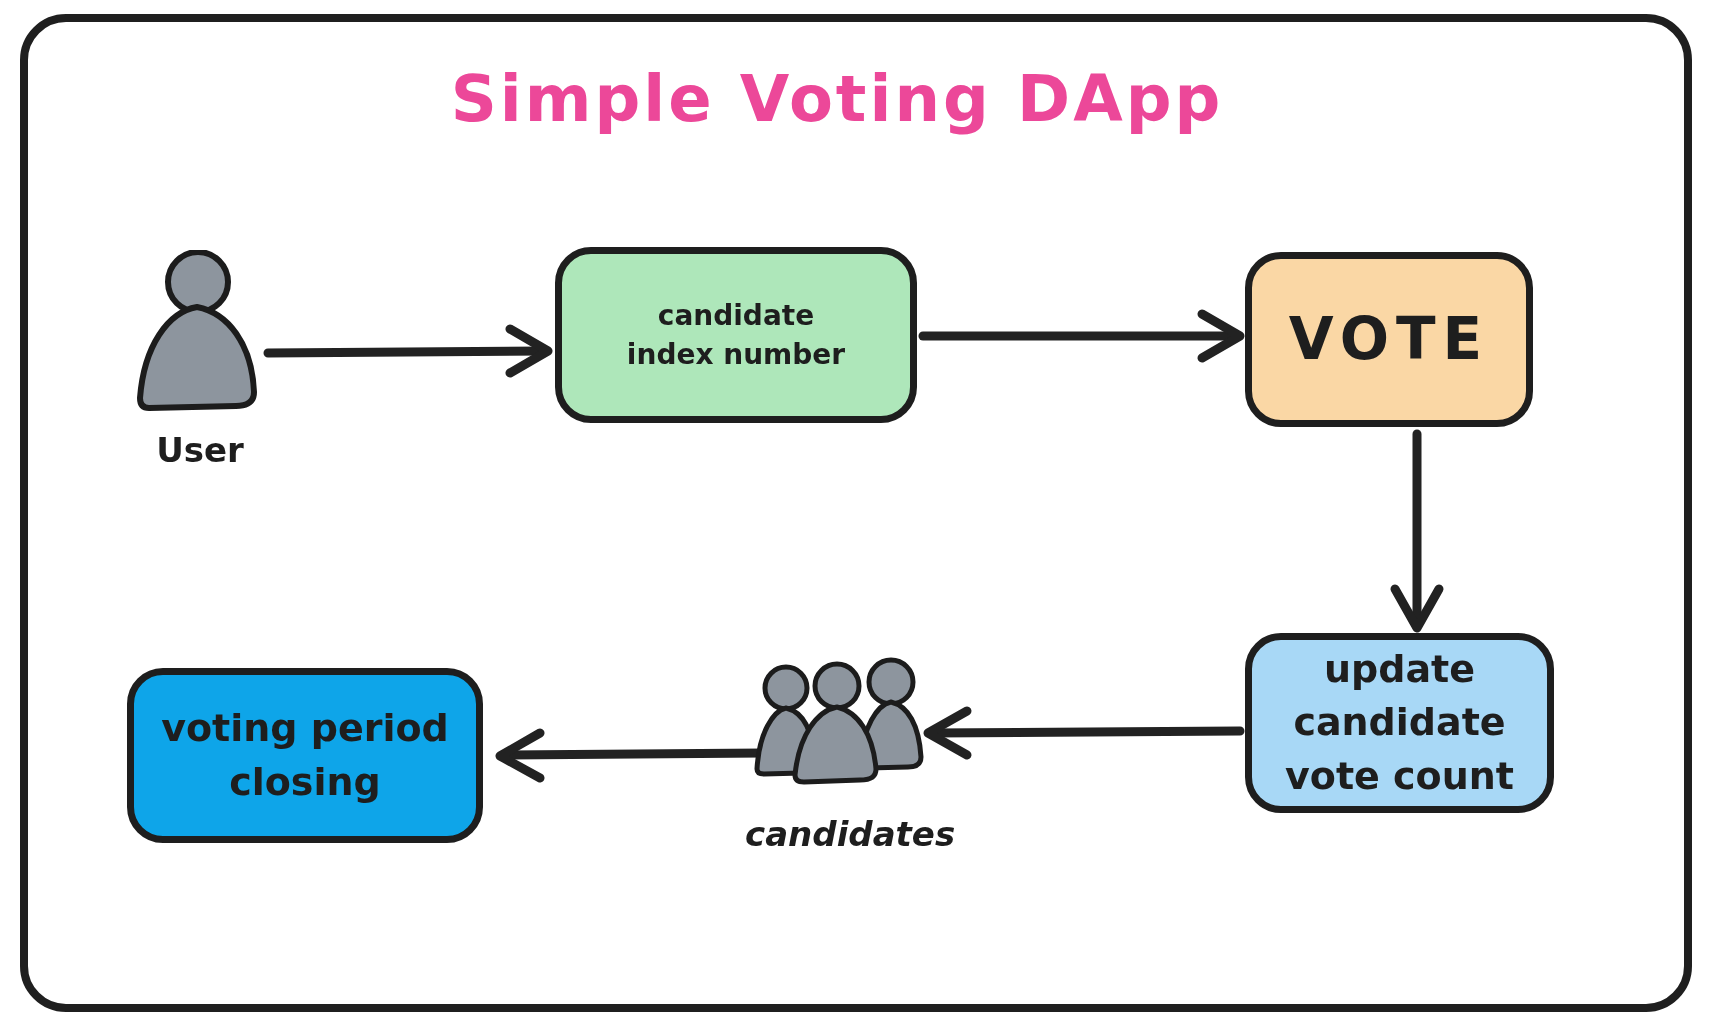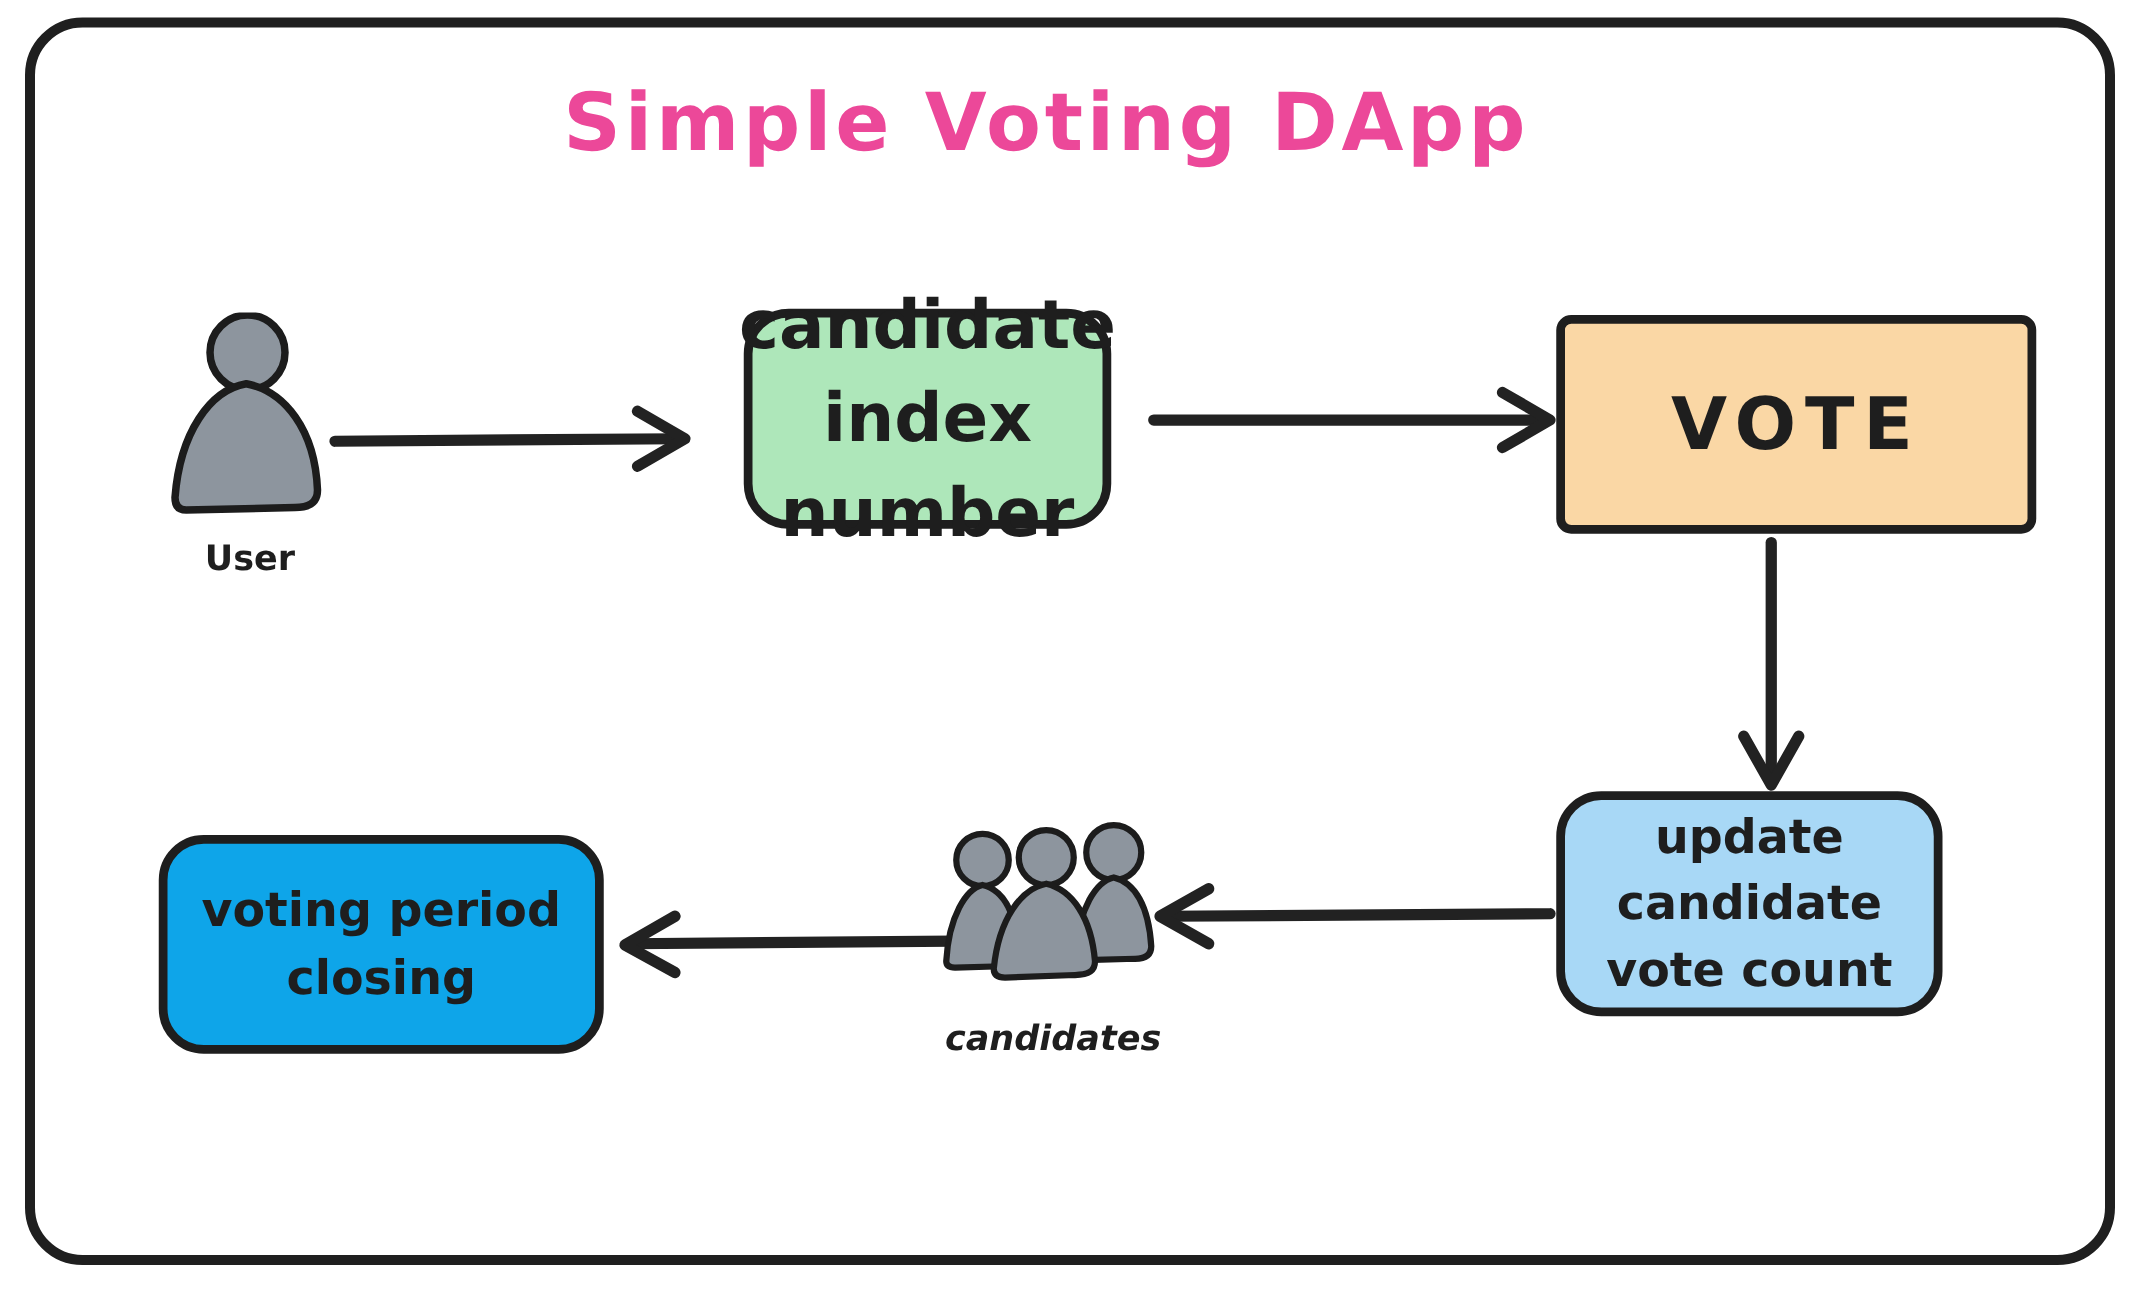--- a/index.html
+++ b/index.html
@@ -39,51 +39,49 @@
     border-radius: 36px;
     display: flex;
     align-items: center;
     justify-content: center;
     text-align: center;
     font-weight: 600;
     white-space: pre-line;
     line-height: 1.4;
   }
   .node-candidate-index {
-    left: 555px; top: 247px; width: 294px; height: 176px;
+    left: 555px; top: 247px; width: 362px; height: 176px;
     background: #aee7ba;
-    font-size: 54px;
-    margin-left: 40px;
+    font-size: 28px;
   }
   .node-vote {
-    left: 1245px; top: 252px; width: 384px; height: 175px;
+    left: 1245px; top: 252px; width: 288px; height: 175px;
     background: #fad7a5;
     font-size: 58px;
     letter-spacing: 7px;
-    border-radius: 12px;
   }
   .node-update-count {
     left: 1245px; top: 633px; width: 309px; height: 180px;
     background: #a8d8f6;
     font-size: 38px;
   }
   .node-closing {
     left: 127px; top: 668px; width: 356px; height: 175px;
     background: #0ea5e9;
     font-size: 38px;
   }
   .actor {
     position: absolute;
   }
   .actor-user { left: 130px; top: 250px; width: 135px; height: 165px; }
   .actor-candidates { left: 745px; top: 655px; width: 195px; height: 138px; }
   .actor-label {
     position: absolute;
     text-align: center;
-    font-size: 28px;
+    font-size: 34px;
     font-weight: 600;
     color: #1e1e1e;
     white-space: nowrap;
   }
   .label-user { left: 110px; top: 430px; width: 180px; }
   .label-candidates { left: 745px; top: 814px; width: 195px; font-style: italic; }
   svg.arrows {
     position: absolute;
     left: 0; top: 0;
     width: 1714px;

